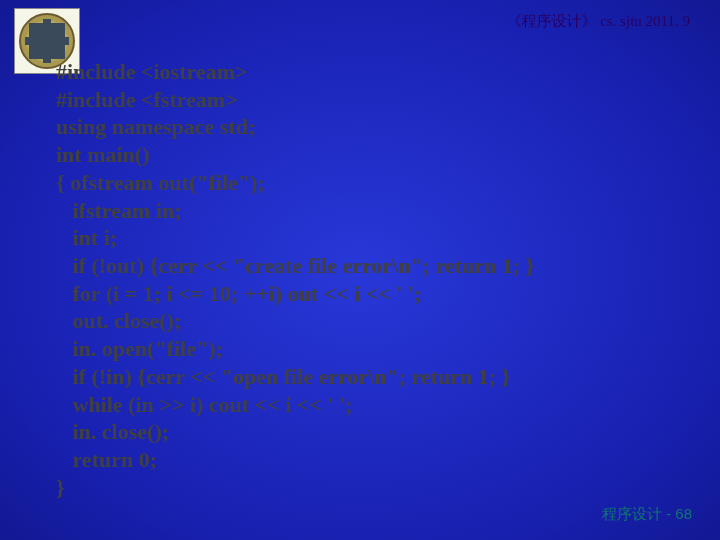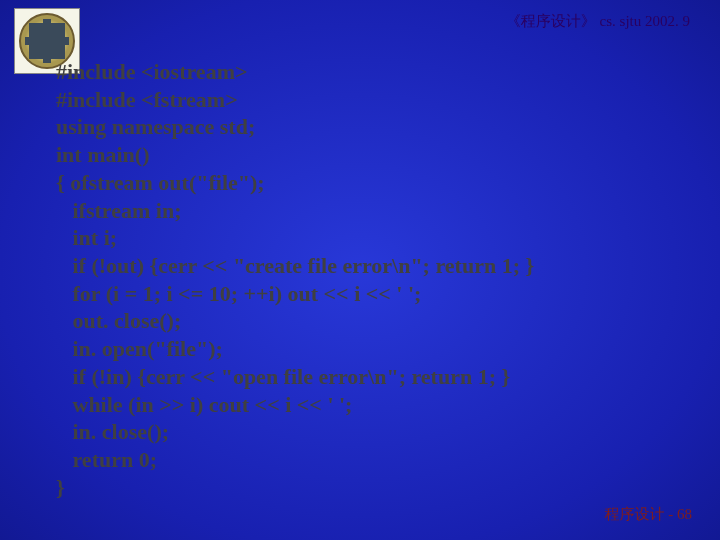--- a/index.html
+++ b/index.html
@@ -63,35 +63,35 @@
     color: #404040;
     font-size: 22px;
     line-height: 1.26;
     font-weight: bold;
     white-space: pre;
   }
   .footer {
     position: absolute;
     bottom: 16px;
     right: 28px;
-    color: #7f1d1d;
-    font-family: Liberation Serif, serif;
+    color: #0f766e;
+    font-family: Liberation Sans, sans-serif;
     font-size: 15px;
   }
 </style>
 </head>
 <body>
 
 <div class="logo">
   <div class="logo-inner">
     <div class="logo-gear"></div>
   </div>
 </div>
 
-<div class="header-right">《程序设计》 cs. sjtu  2002. 9</div>
+<div class="header-right">《程序设计》 cs. sjtu  2011. 9</div>
 
 <div class="code">#include &lt;iostream&gt;
 #include &lt;fstream&gt;
 using namespace std;
 int main()
 { ofstream out("file");
    ifstream in;
    int i;
    if (!out) {cerr &lt;&lt; "create file error\n"; return 1; }
    for (i = 1; i &lt;= 10; ++i) out &lt;&lt; i &lt;&lt; ' ';

